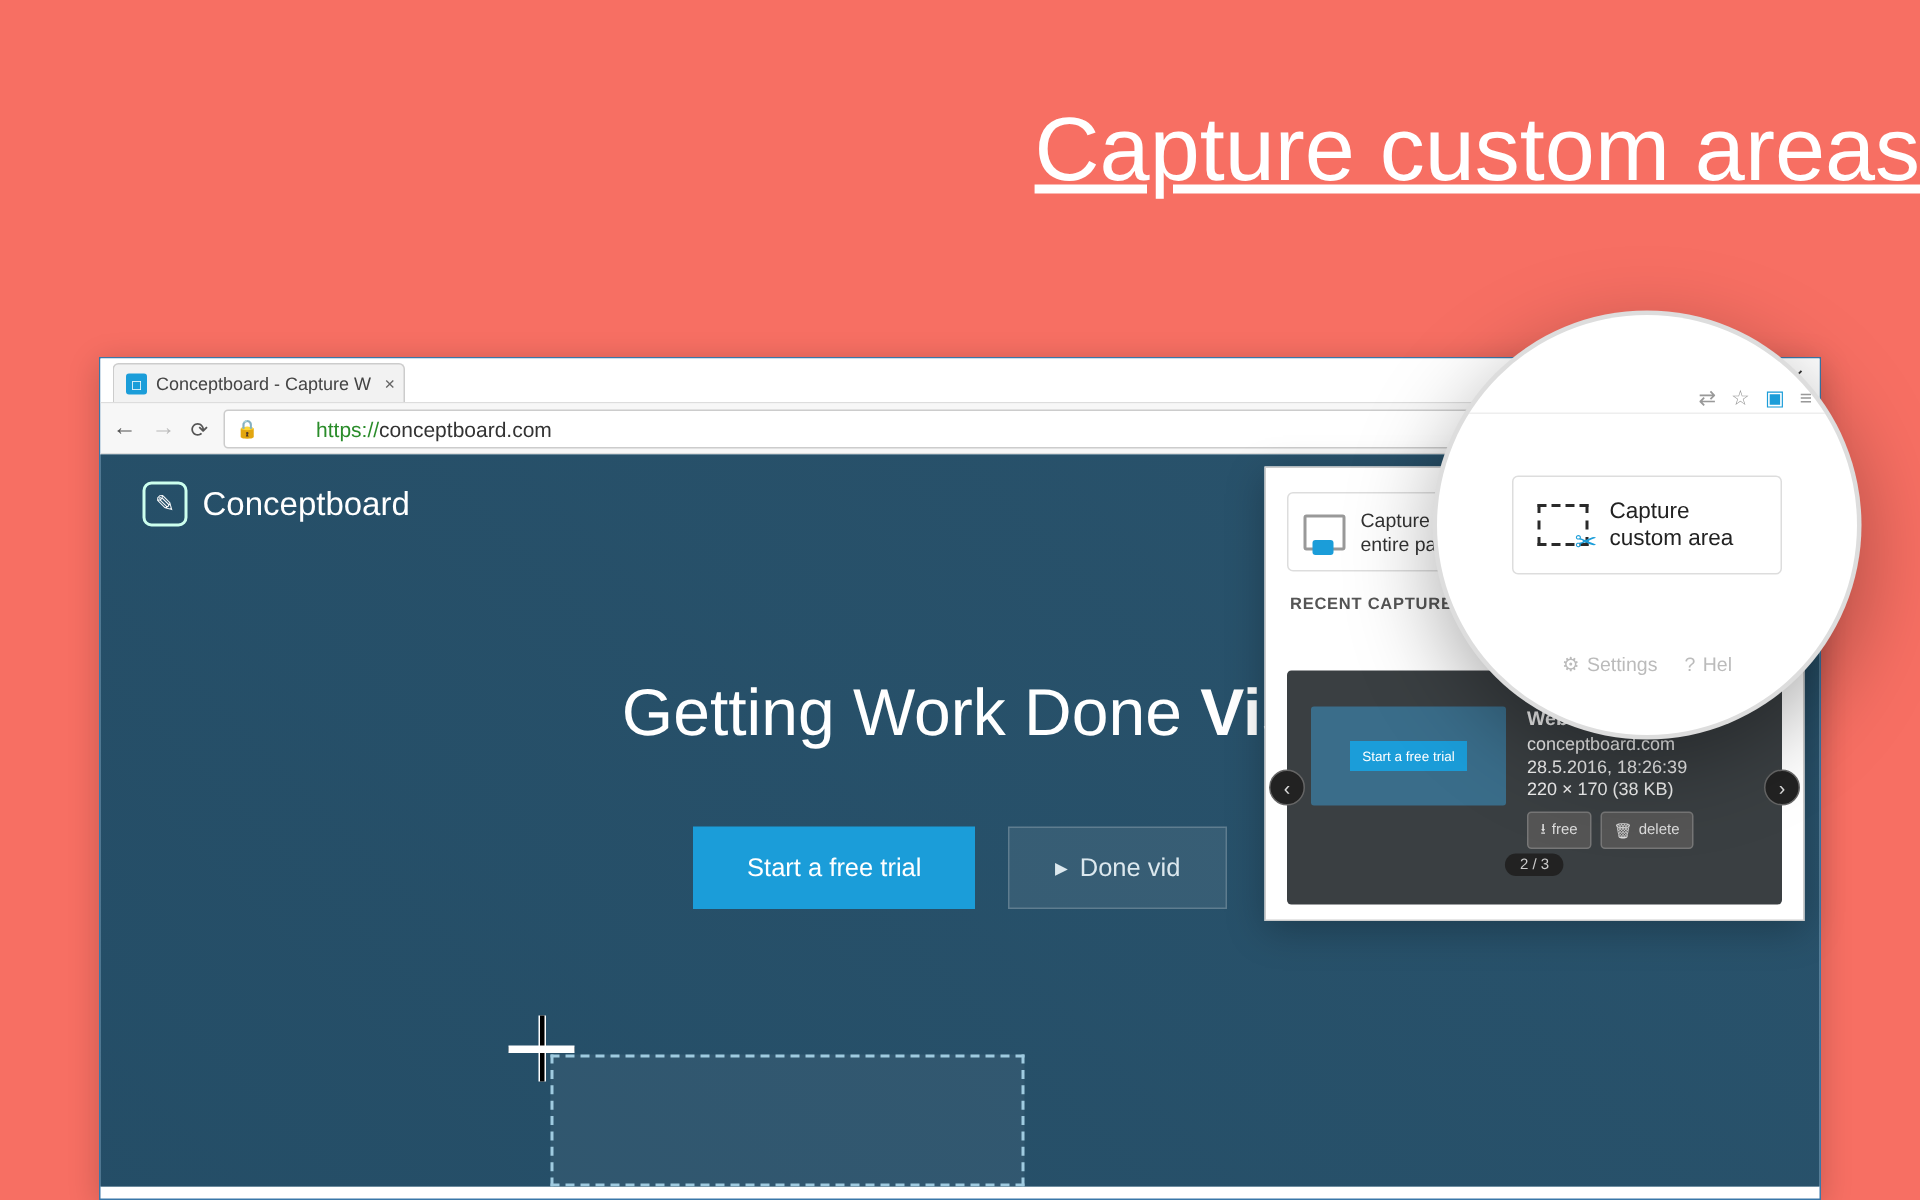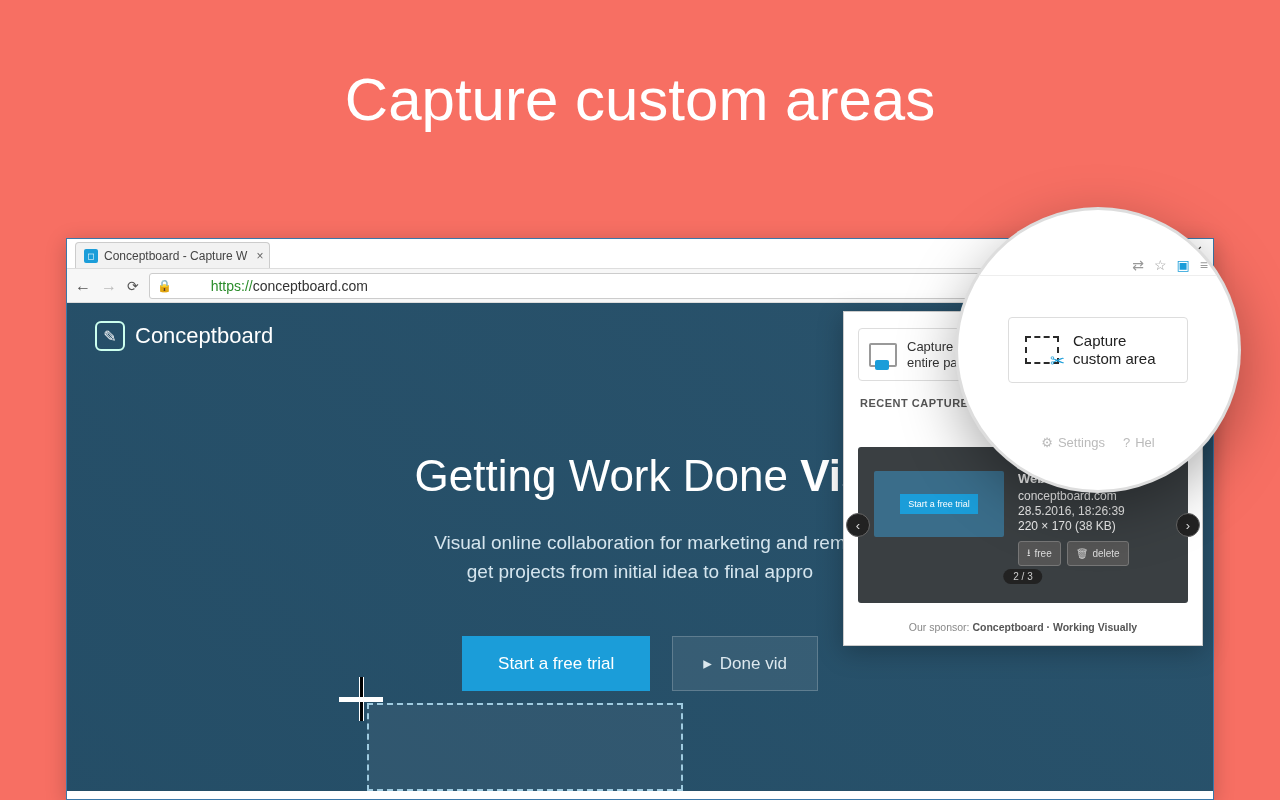--- a/index.html
+++ b/index.html
@@ -4,25 +4,26 @@
 <style>
   * { box-sizing: border-box; margin: 0; padding: 0; }
   body {
     width: 1280px; height: 800px;
     background: #f76f63;
     font-family: -apple-system, BlinkMacSystemFont, "Segoe UI", Arial, sans-serif;
     overflow: hidden;
     position: relative;
   }
   .hero-title {
-    text-align: center;
+    text-align: right;
     color: #fff;
     font-size: 60px;
     font-weight: 300;
     padding-top: 65px;
+    text-decoration: underline;
   }
   .browser-window {
     position: absolute;
     left: 66px; top: 238px;
     width: 1148px; height: 562px;
     background: #fff;
     border: 1px solid #3a77a8;
     box-shadow: 0 4px 20px rgba(0,0,0,0.2);
   }
   .win-controls { position:absolute; top:4px; right:10px; display:flex; gap:24px; font-size:13px; color:#333;}
@@ -249,22 +250,20 @@
       </div>
       <div class="site-nav">
         <span>Tour</span>
         <span>Featur</span>
       </div>
     </div>
     <div class="site-hero">
       <h1>
         <span>Getting Work Done </span><b>Vis</b>
       </h1>
-      <p style="white-space:pre-line">Visual online collaboration for marketing and rem
-get projects from initial idea to final appro</p>
       <div class="cta-row">
         <button class="btn-primary">Start a free trial</button>
         <button class="btn-secondary">
           <span>▸</span>
           <span>Done vid</span>
         </button>
       </div>
     </div>
 
     <div class="selection-box"></div>
@@ -300,23 +299,20 @@
           <div>28.5.2016, 18:26:39</div>
           <div>220 × 170 (38 KB)</div>
           <div class="car-actions">
             <span class="pill">⭳ <span>free</span></span>
             <span class="pill">🗑 <span>delete</span></span>
           </div>
         </div>
       </div>
       <div class="pager">2 / 3</div>
     </div>
-    <div class="sponsor">
-      <span>Our sponsor: </span><b>Conceptboard · Working Visually</b>
-    </div>
   </div>
 </div>
 
 <div class="magnifier">
   <div class="mag-addr">
     <span class="i">⇄</span>
     <span class="i">☆</span>
     <span class="i" style="color:#1b9dd9">▣</span>
     <span class="i">≡</span>
   </div>

